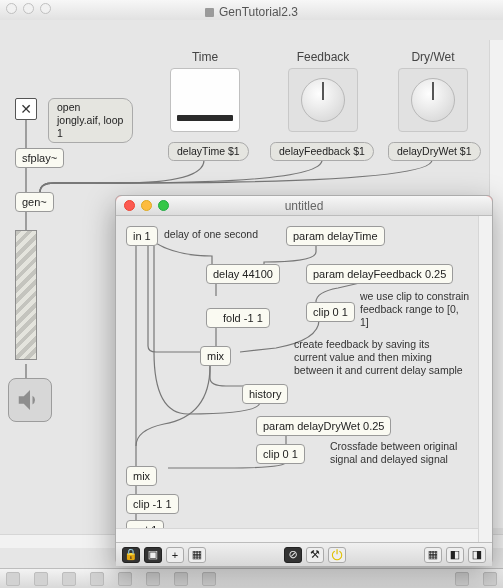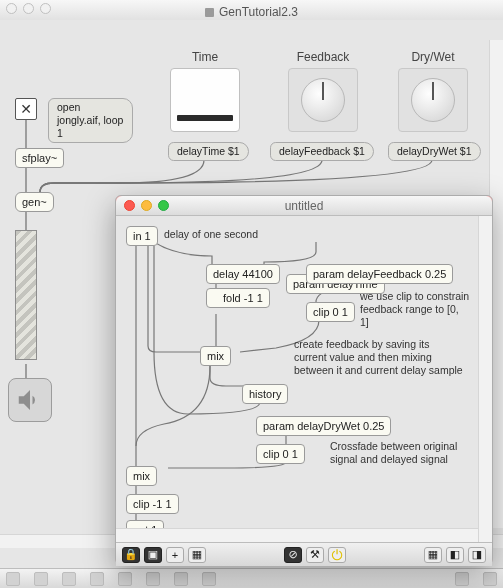--- a/index.html
+++ b/index.html
@@ -106,21 +106,21 @@
       <path d="M26 344 L26 360"></path>
       <path d="M204 140 Q204 163 120 163 L54 163 Q40 163 40 172"></path>
       <path d="M322 140 Q322 163 120 163 L54 163 Q40 163 40 172"></path>
       <path d="M432 140 Q432 163 120 163 L54 163 Q40 163 40 172"></path>
     </g>
   </svg>
 
   <div class="toggle" style="left:15px; top:78px;"></div>
   <div class="msg" style="left:48px; top:78px; width:85px;"><span>open jongly.aif, loop 1</span></div>
   <div class="obj" style="left:15px; top:128px;"><span>sfplay~</span></div>
-  <div class="obj" style="left:15px; top:172px;border-radius:6px;"><span>gen~</span></div>
+  <div class="obj" style="left:15px; top:172px;"><span>gen~</span></div>
 
   <div class="gain" style="left:15px; top:210px;"></div>
   <div class="ezdac" style="left:8px; top:358px;">
     <svg viewBox="0 0 24 24">
         <path d="M3 9v6h4l5 5V4L7 9H3zm13 3a4 4 0 0 0-2-3.5v7A4 4 0 0 0 16 12z"></path>
       </svg>
   </div>
 
   <div class="dial-wrap" style="left:170px; top:30px;">
     <div class="dial-label">Time</div>
@@ -186,26 +186,26 @@
         <path d="M94 150 Q94 200 48 208 Q20 214 20 230"></path>
         <path d="M170 216 L170 228"></path>
         <path d="M170 246 Q170 252 110 252 L52 252"></path>
         <path d="M20 266 L20 278"></path>
         <path d="M20 296 L20 306"></path>
       </g>
     </svg>
 
     <div class="obj" style="left:10px; top:10px;"><span>in 1</span></div>
     <div class="comment" style="left:48px; top:12px;">delay of one second</div>
-    <div class="obj" style="left:170px; top:10px;margin-top:48px;"><span>param delayTime</span></div>
+    <div class="obj" style="left:170px; top:10px;"><span>param delayTime</span></div>
 
     <div class="obj" style="left:90px; top:48px;"><span>delay 44100</span></div>
     <div class="obj" style="left:190px; top:48px;"><span>param delayFeedback 0.25</span></div>
 
-    <div class="obj" style="left:90px; top:72px;padding-left:16px;"><span>fold -1 1</span></div>
+    <div class="obj" style="left:90px; top:92px;padding-left:16px;"><span>fold -1 1</span></div>
     <div class="obj" style="left:190px; top:86px;"><span>clip 0 1</span></div>
     <div class="comment" style="left:244px; top:74px; width:110px;">we use clip to constrain feedback range to [0, 1]</div>
 
     <div class="obj" style="left:84px; top:130px;"><span>mix</span></div>
     <div class="comment" style="left:178px; top:122px; width:170px;">create feedback by saving its current value and then mixing between it and current delay sample</div>
     <div class="obj" style="left:126px; top:168px;"><span>history</span></div>
 
     <div class="obj" style="left:140px; top:200px;"><span>param delayDryWet 0.25</span></div>
     <div class="obj" style="left:140px; top:228px;"><span>clip 0 1</span></div>
     <div class="comment" style="left:214px; top:224px; width:140px;">Crossfade between original signal and delayed signal</div>

